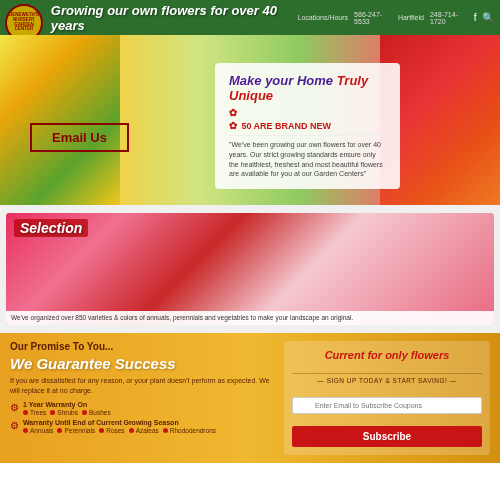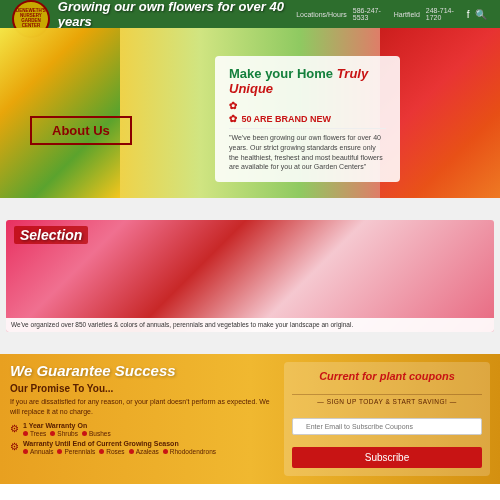--- a/index.html
+++ b/index.html
@@ -4,22 +4,22 @@
   <style>
     * { margin: 0; padding: 0; box-sizing: border-box; }
     body { font-family: Arial, sans-serif; width: 500px; height: 500px; overflow: hidden; background: #fff; }
 
     
     #header {
       background: #2d6e2d;
       display: flex;
       align-items: center;
       justify-content: flex-end;
-      padding: 4px 12px;
-      height: 28px;
+      padding: 4px 5px;
+      height: 35px;
     }
     #logo-area {
       display: flex;
       align-items: center;
     }
     #logo-badge {
       background: #c8a800;
       border: 2px solid #8b0000;
       border-radius: 50%;
       width: 38px;
@@ -97,21 +97,22 @@
       max-width: 260px;
       align-self: flex-start;
     }
     #hero-title {
       font-size: 13px;
       font-weight: normal;
       color: #222;
       margin-bottom: 4px;
     }
     #hero-title span {
-      color: #15803d;
+      color: #4c1d95;
+      font-style: italic;
       font-weight: bold;
     }
     .hero-feature {
       display: flex;
       align-items: center;
       gap: 4px;
       font-size: 9px;
       font-weight: bold;
       color: #c81414;
       margin-bottom: 2px;
@@ -134,23 +135,23 @@
       font-weight: bold;
       padding: 5px 20px;
       margin-top: 8px;
       cursor: pointer;
       text-align: center;
     }
 
     
     #sections-row {
       display: flex;
-      height: 156px;
+      height: 128px;
       gap: 4px;
-      padding: 22px 6px;
+      padding: 8px 6px;
       background: #f0f0f0;
     }
     .section-card {
       flex: 1;
       position: relative;
       overflow: hidden;
       border-radius: 3px;
     }
     .section-card-bg {
       position: absolute;
@@ -252,34 +253,34 @@
       color: #5a2000;
       text-align: center;
       text-transform: uppercase;
       letter-spacing: 0.5px;
       border-top: 1px solid rgba(90,32,0,0.3);
       padding-top: 3px;
       width: 100%;
     }
     #email-input {
       width: 100%;
-      padding: 4px 13px;
+      padding: 4px 22px;
       font-size: 7px;
       border: 1px solid #ccc;
       border-radius: 2px;
       outline: none;
     }
     #subscribe-btn {
       width: 100%;
       background: #c81414;
       color: #fff;
       border: none;
       padding: 5px;
       font-size: 10px;
-      font-weight: normal;
+      font-weight: bold;
       border-radius: 2px;
       cursor: pointer;
     }
   </style>
 </head>
 <body>
 
 <div id="header">
   <div id="logo-area">
     <div id="logo-badge">
@@ -312,36 +313,36 @@
         <span class="flower-icon">✿</span>
       </div>
       <div class="hero-feature">
         <span class="flower-icon">✿</span>
         <span>50 ARE BRAND NEW</span>
       </div>
       <div id="hero-description">"We've been growing our own flowers for over 40 years. Our strict growing standards ensure only the healthiest, freshest and most beautiful flowers are available for you at our Garden Centers"</div>
     </div>
   </div>
   <div style="position:absolute; left: 30px; top: 80px; z-index:3;">
-    <button id="about-us-btn">About Us</button>
+    <button id="about-us-btn">Email Us</button>
   </div>
 </div>
 
 <div id="sections-row">
   <div class="section-card">
     <div class="section-card-bg section-bg-selection"></div>
     <div class="section-label">Selection</div>
     <div class="section-desc">We've organized over 850 varieties &amp; colors of annuals, perennials and vegetables to make your landscape an original.</div>
   </div>
 </div>
 
 <div id="guarantee">
   <div id="guarantee-left">
+    <div id="promise-title">Our Promise To You...</div>
     <div id="guarantee-title">We Guarantee Success</div>
-    <div id="promise-title">Our Promise To You...</div>
     <div id="promise-text">If you are dissatisfied for any reason, or your plant doesn't perform as expected. We will replace it at no charge.</div>
     <div class="warranty-item">
       <span class="warranty-icon">⚙</span>
       <div>
         <div class="warranty-text">1 Year Warranty On</div>
         <div class="warranty-sub">
           <span>
               <span class="dot" style="background:#c81414;"></span>
               <span>Trees</span>
             </span>
@@ -380,19 +381,19 @@
           <span>
               <span class="dot" style="background:#c81414;"></span>
               <span>Rhododendrons</span>
             </span>
         </div>
       </div>
     </div>
   </div>
   <div id="guarantee-right">
     <div id="coupon-title">
-      <span>Current for </span><span style="color:#c81414; font-style:italic;">plant</span><span> coupons</span>
+      <span>Current for </span><span style="color:#c81414; font-style:italic;">only</span><span> flowers</span>
     </div>
     <div id="coupon-subtitle">— SIGN UP TODAY &amp; START SAVING! —</div>
     <input id="email-input" type="email" placeholder="Enter Email to Subscribe Coupons" style="">
     <button id="subscribe-btn">Subscribe</button>
   </div>
 </div>
 
 </body></html>

